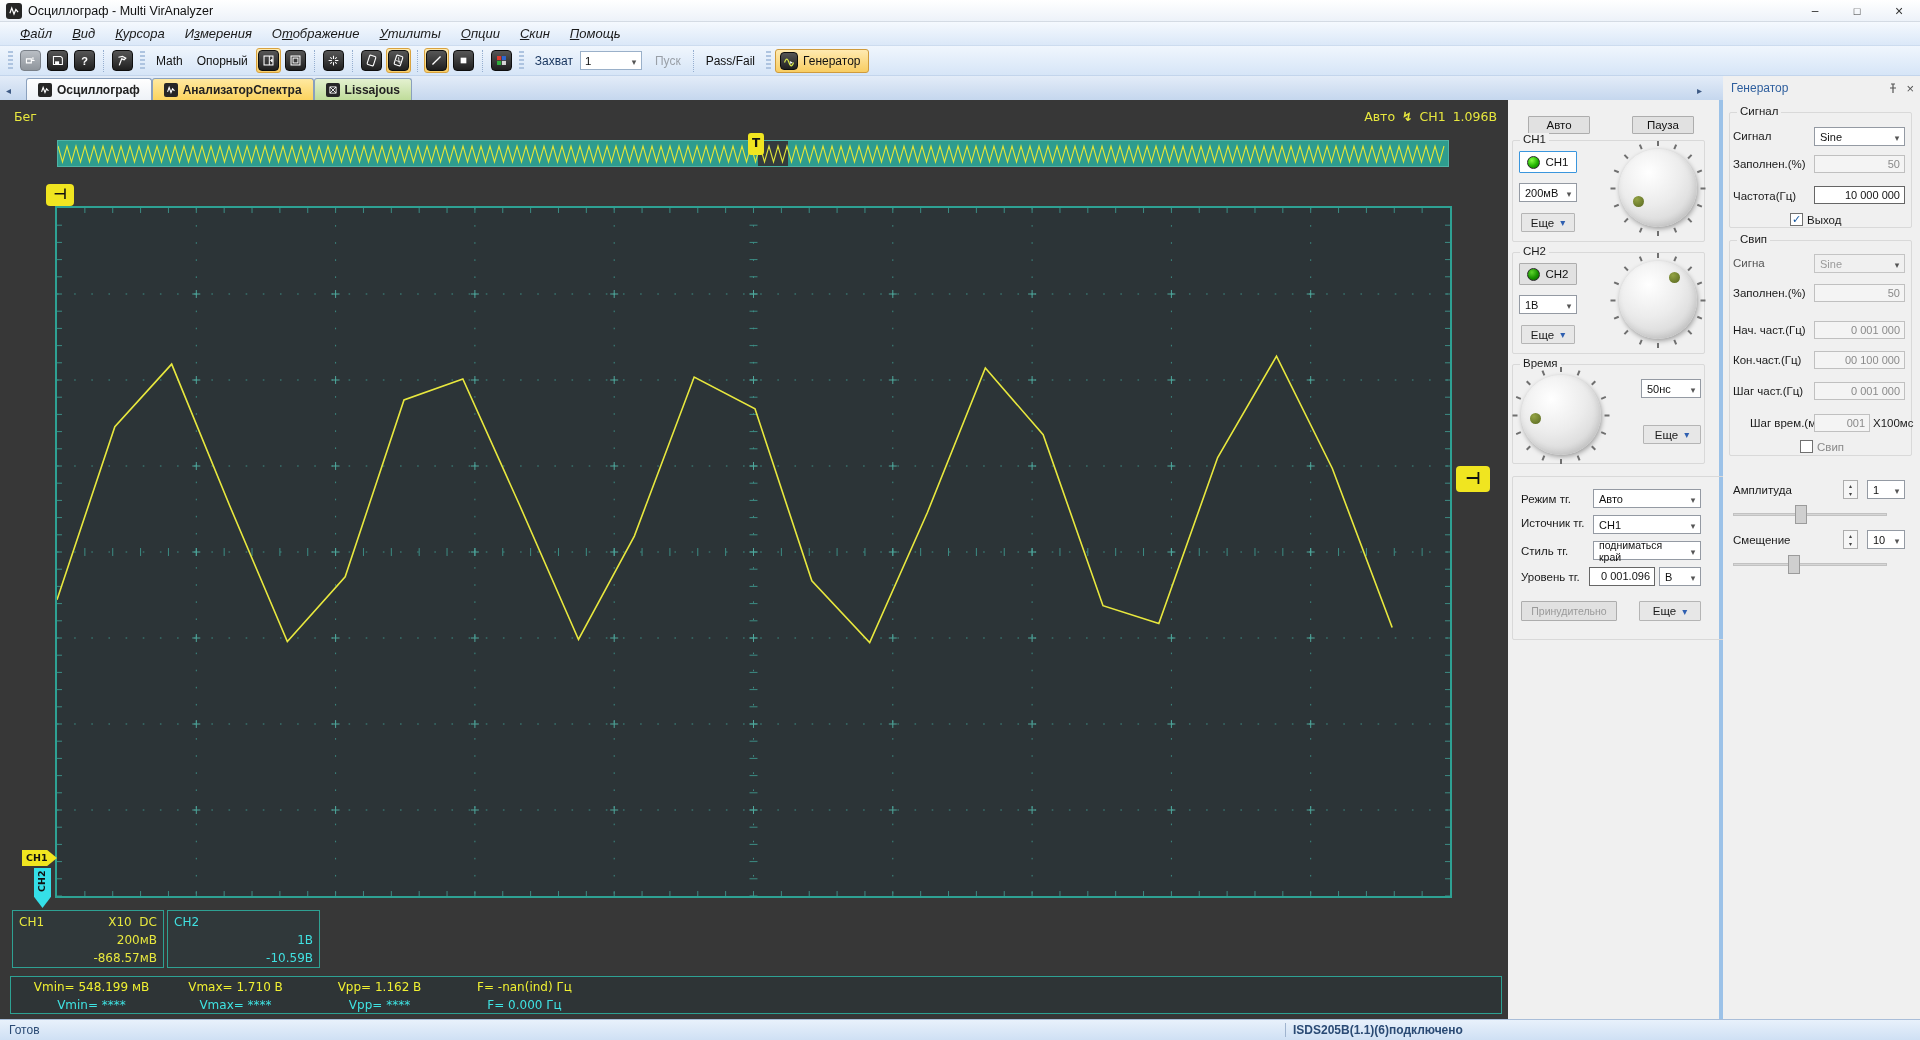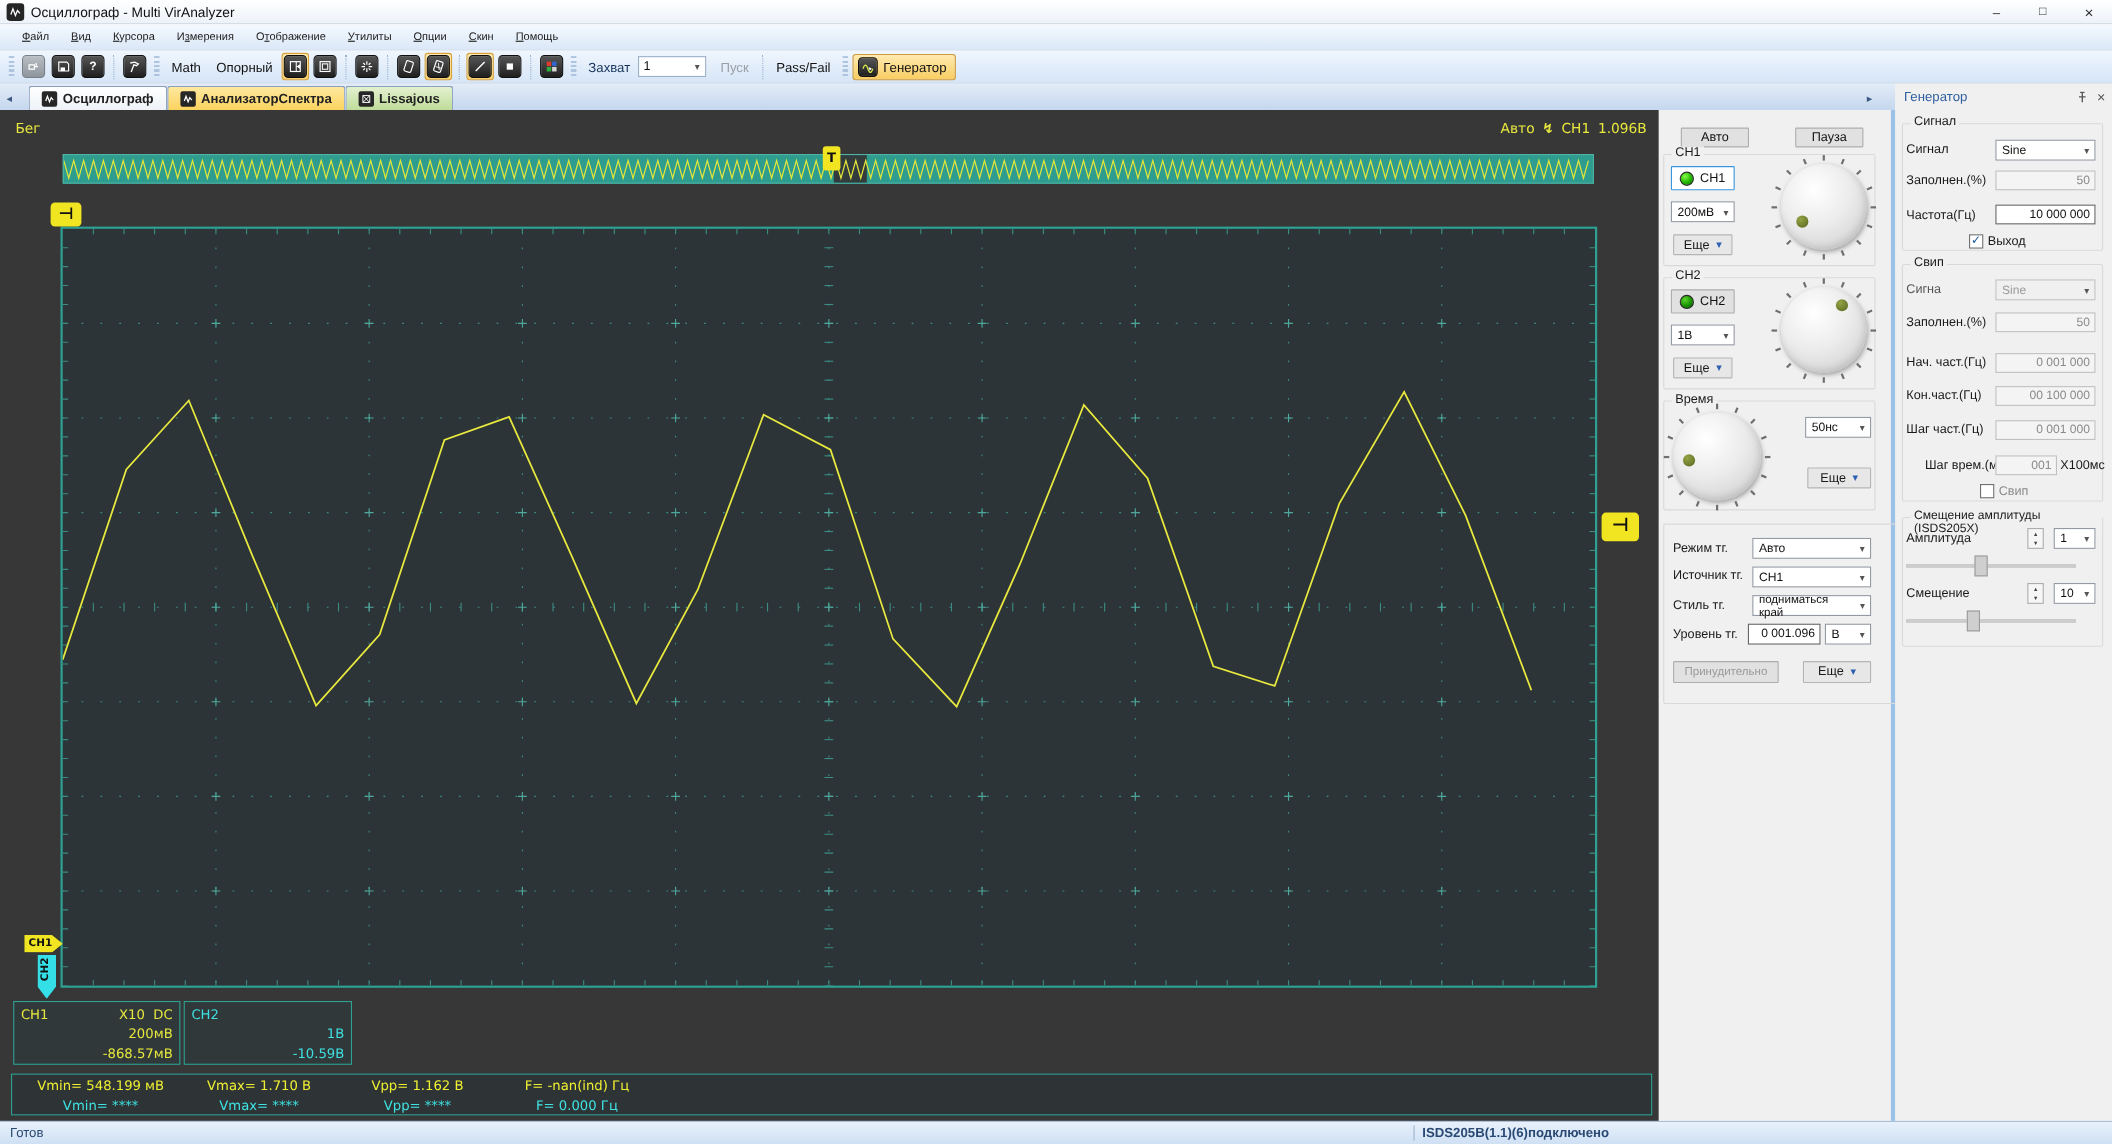--- a/index.html
+++ b/index.html
@@ -14,21 +14,21 @@
   #titlebar .title { font-size:12.5px; color:#111; }
   .cap-group { margin-left:auto; display:flex; height:100%; }
   .capbtn { width:42px; display:flex; align-items:center; justify-content:center; color:#333; font-size:12px; }
   .cap-min::after  { content:"–"; }
   .cap-max::after  { content:"□"; font-size:11px; }
   .cap-close::after{ content:"×"; font-size:14px; }
 
   
   #menubar { height:24px; background:linear-gradient(#f5f9fe,#dbe8f8); border-bottom:1px solid #cddcef;
     display:flex; align-items:center; padding-left:10px; }
-  .menu-item { padding:3px 10px; font-size:10px; color:#1a1a1a; }
+  .menu-item { padding:3px 10px; font-size:13px; color:#1a1a1a;font-style:italic; }
   .menu-item u { text-decoration:underline; }
 
   
   #toolbar { height:30px; background:linear-gradient(#f0f6fd,#d6e5f7); border-bottom:1px solid #c3d5ec;
     display:flex; align-items:center; padding-left:4px; }
   .grip { width:5px; height:20px; margin:0 4px;
     background:repeating-linear-gradient(180deg,#aec4e0 0 2px,transparent 2px 4px); }
   .tsep { width:1px; height:22px; border-left:1px dotted #96afd0; margin:0 5px; }
   .ibtn { width:25px; height:25px; border-radius:3px; display:flex; align-items:center; justify-content:center; margin:0 1px; }
   .idark { width:21px; height:21px; border-radius:4px; border:1px solid #0e0e0e;
@@ -908,23 +908,20 @@
     <span class="gen-row-label" style="position:absolute;top:278px;">Кон.част.(Гц)</span>
     <div class="gen-input" style="left:91px;top:275px;width:91px;">00 100 000</div>
     <span class="gen-row-label" style="position:absolute;top:309px;">Шаг част.(Гц)</span>
     <div class="gen-input" style="left:91px;top:306px;width:91px;">0 001 000</div>
     <span class="gen-row-label" style="position:absolute;top:341px;margin-left:17px;">Шаг врем.(мс)</span>
     <div class="gen-input" style="left:91px;top:338px;width:56px;">001</div>
     <span class="gen-row-label" style="position:absolute;left:150px;top:341px;">X100мс</span>
     <div class="cbx" style="left:77px;top:364px;"></div>
     <span class="gen-row-label" style="position:absolute;left:94px;top:365px;color:#8a8a8a;">Свип</span>
 
-    <div class="group" style="left:6px;top:394px;width:183px;height:118px;">
-      <span class="glabel" style="font-size:11px;">Смещение амплитуды (ISDS205X)</span>
-    </div>
     <span class="gen-row-label" style="position:absolute;top:408px;">Амплитуда</span>
     <div class="spinner" style="left:120px;top:404px;">
       <span class="spin-half spin-up"></span>
       <span class="spin-half spin-down"></span>
     </div>
     <div class="gen-sel" style="left:144px;top:404px;width:38px;">
       <span>1</span>
       <span class="combo-arrow"></span>
     </div>
     <div class="slider-track" style="left:10px;top:437px;width:154px;"></div>

